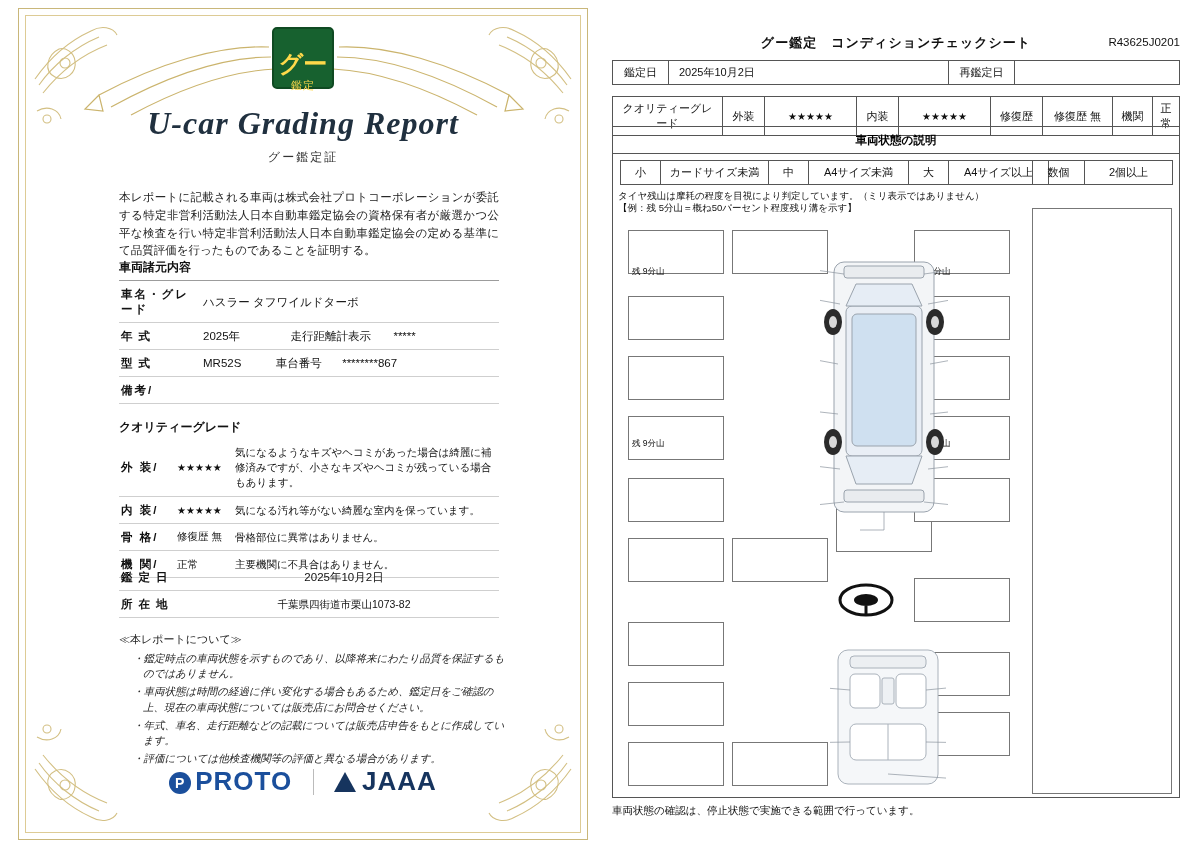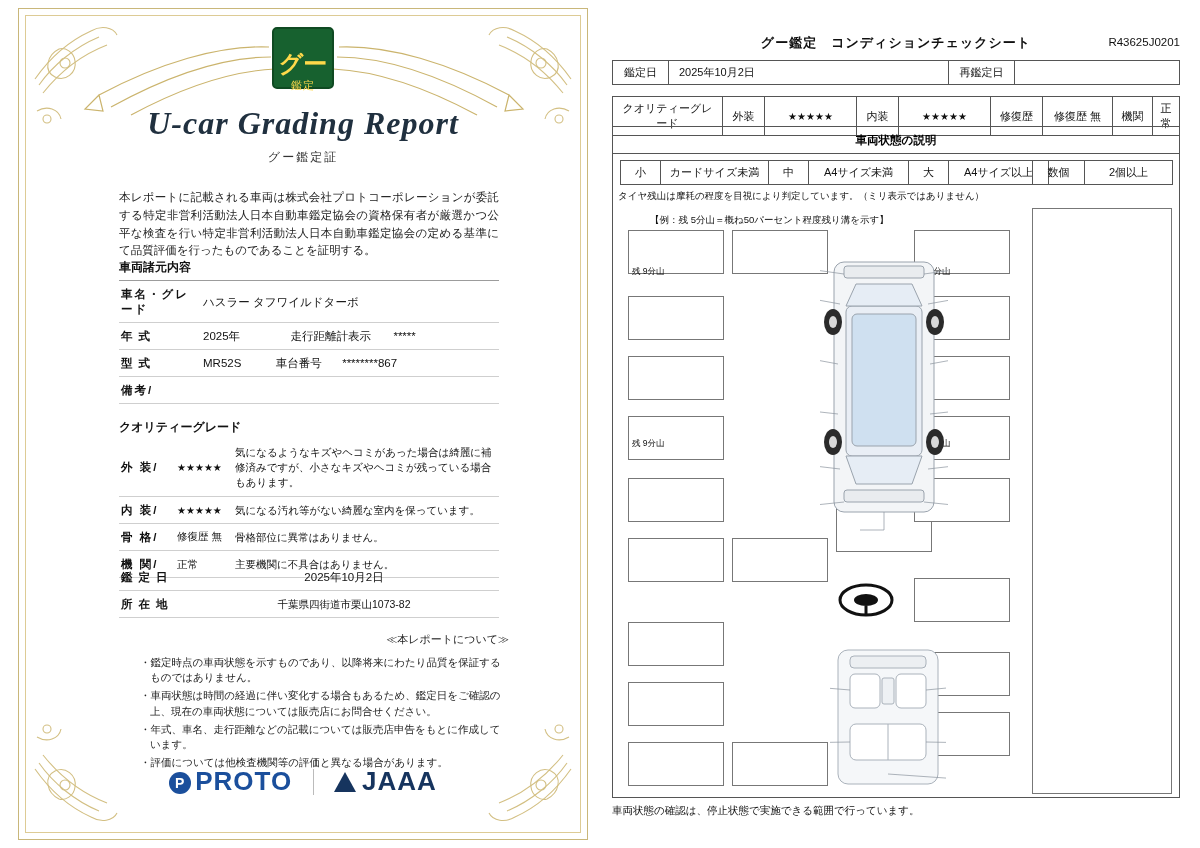--- a/index.html
+++ b/index.html
@@ -128,22 +128,22 @@
   .note { font-size: 10.5px; line-height: 1.45; }
   .ctr { text-align: center; }
 
   .finetext {
     position: absolute;
     left: 100px; top: 622px; width: 390px;
     font-size: 10.5px;
     line-height: 1.5;
     color: #222;
   }
-  .finetext .hd { font-size: 11px; margin-bottom: 3px; text-align: right; }
-  .finetext ul { margin: 7px; padding-left: 14px; list-style: none; }
+  .finetext .hd { font-size: 11px; margin-bottom: 3px; }
+  .finetext ul { margin: 0; padding-left: 14px; list-style: none; font-style: italic; }
   .finetext li { margin-bottom: 2px; text-indent: -10px; padding-left: 10px;}
   .finetext li:before { content: "・"; }
 
   .brands {
     position: absolute;
     left: 0; bottom: 42px; width: 100%;
     text-align: center;
   }
   .brand-proto {
     display: inline-block;
@@ -502,21 +502,21 @@
     <table class="tbl" style="left:424px; top:152px;">
       <tbody>
           <tr>
         <td class="c" style="width:52px">数個</td>
         <td class="c" style="width:88px">2個以上</td>
       </tr>
     </tbody>
       </table>
 
     <div class="legend-note" style="left:10px; top:182px;">タイヤ残山は摩耗の程度を目視により判定しています。（ミリ表示ではありません）</div>
-    <div class="legend-note" style="left:10px; top:206px;margin-left:32px;">【例：残 5分山＝概ね50パーセント程度残り溝を示す】</div>
+    <div class="legend-note" style="left:10px; top:194px;">【例：残 5分山＝概ね50パーセント程度残り溝を示す】</div>
 
     <div class="box" style="left:424px; top:200px; width:140px; height:586px;"></div>
 
     <div class="box" style="left:20px; top:222px; width:96px; height:44px;"></div>
     <div class="box" style="left:20px; top:288px; width:96px; height:44px;"></div>
     <div class="box" style="left:20px; top:348px; width:96px; height:44px;"></div>
     <div class="box" style="left:20px; top:408px; width:96px; height:44px;"></div>
     <div class="box" style="left:20px; top:470px; width:96px; height:44px;"></div>
     <div class="box" style="left:20px; top:530px; width:96px; height:44px;"></div>
     <div class="box" style="left:20px; top:614px; width:96px; height:44px;"></div>

